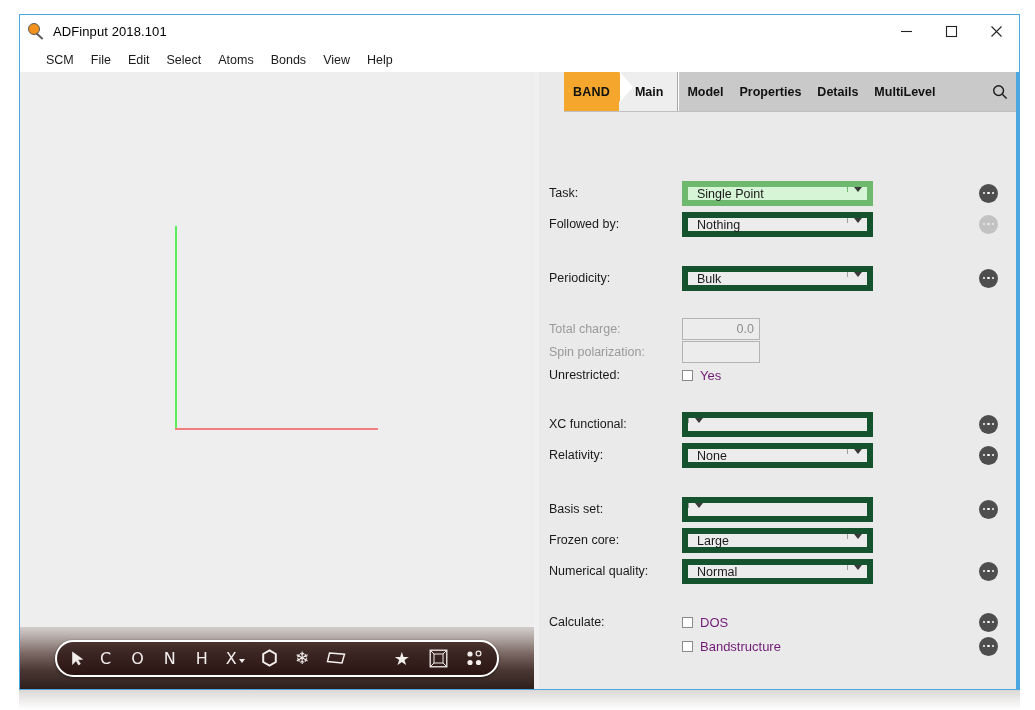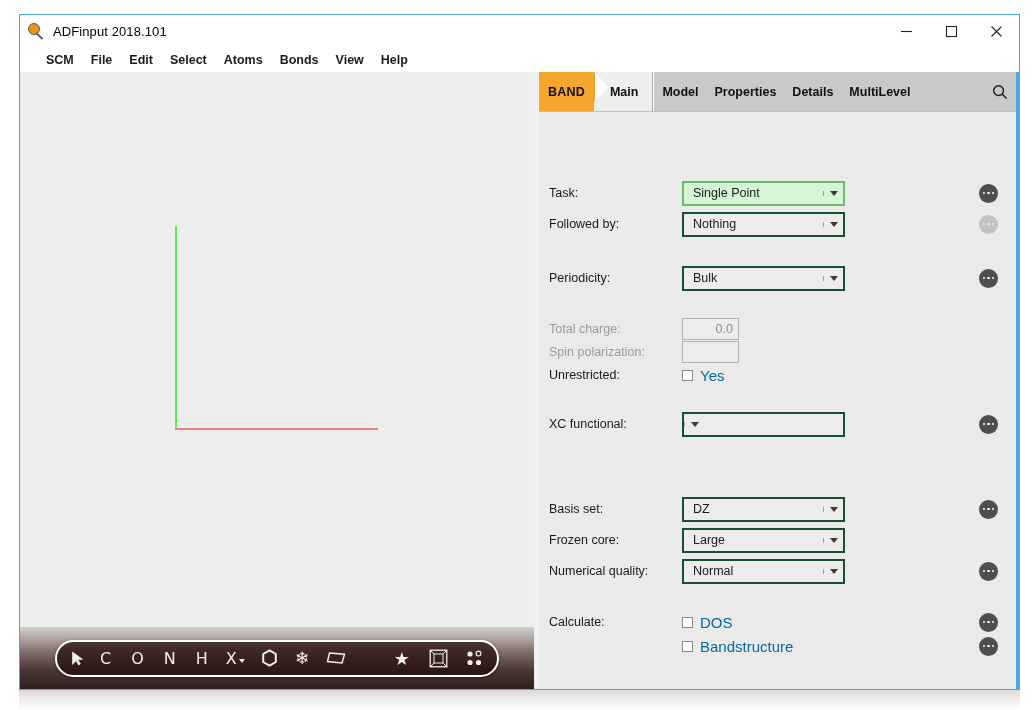--- a/index.html
+++ b/index.html
@@ -61,21 +61,20 @@
     cursor: default;
   }
   .win-btn svg { display: block; }
 
   
   #menubar {
     height: 24px; min-height: 24px;
     background: #ffffff;
     display: flex; align-items: center;
     padding-left: 18px;
-    font-weight: bold;
   }
   .menu-item {
     font-size: 12.5px; color: #1a1a1a;
     padding: 2px 9px 2px 8px;
     cursor: default; white-space: nowrap;
   }
 
   
   #body-split { flex: 1; display: flex; min-height: 0; position: relative; }
 
@@ -147,20 +146,21 @@
     background: #eaeaea;
     min-width: 0;
   }
 
   
   #tabbar {
     height: 40px; min-height: 30px;
     display: flex; align-items: stretch;
     background: #eeeeee;
     border-bottom: 1px solid #c0c0c0;
+    margin-left: 25px;
   }
   #band-badge {
     background: #f4a72c;
     color: #111111;
     font-size: 12.5px; font-weight: bold;
     display: flex; align-items: center;
     padding: 0 9px 0 9px;
     position: relative;
     letter-spacing: 0.2px;
     cursor: default;
@@ -230,24 +230,24 @@
     left: 10px;
     font-size: 12.5px;
     color: #1a1a1a;
     white-space: nowrap;
   }
   .row-label.disabled { color: #9a9a9a; }
 
   .combo {
     position: absolute;
     left: 143px;
-    width: 163px; height: 25px;
+    width: 191px; height: 25px;
     background: #ececec;
-    border: 2px solid #14532d;
-    display: flex; align-items: center;
+    border: 6px solid #14532d;
+    display: flex; align-items: flex-start;
     cursor: default;
   }
   .combo.green {
     background: #d6f5d6;
     border-color: #6eb96e;
   }
   .combo .combo-text {
     flex: 1;
     display: flex; align-items: center;
     padding-left: 9px;
@@ -269,21 +269,21 @@
     display: block;
     width: 0; height: 0;
     border-left: 4.5px solid transparent;
     border-right: 4.5px solid transparent;
     border-top: 5px solid #3a3a3a;
   }
 
   .textfield {
     position: absolute;
     left: 143px;
-    width: 57px; height: 22px;
+    width: 78px; height: 22px;
     background: #ececec;
     border: 1px solid #b3b3b3;
     font-size: 12.5px;
     color: #8d8d8d;
     text-align: right;
     padding-right: 5px;
     display: flex; align-items: center; justify-content: flex-end;
     cursor: default;
   }
 
@@ -294,21 +294,21 @@
     cursor: default;
   }
   .chk-box {
     width: 11px; height: 11px;
     background: #ffffff;
     border: 1px solid #8a8a8a;
     margin-right: 7px;
     flex: none;
   }
   .chk-label {
-    font-size: 15px; color: #0369a1; white-space: nowrap;
+    font-size: 13px; color: #701a75; white-space: nowrap;
   }
 
   .dots {
     position: absolute;
     right: 21px;
     width: 19px; height: 19px;
     border-radius: 50%;
     background: #4e4e4e;
     display: flex; align-items: center; justify-content: center;
     gap: 2px;
@@ -548,25 +548,38 @@
                 <i></i>
               </div>
           </div>
           <div class="dots">
               <span></span>
               <span></span>
               <span></span>
             </div>
         </div>
 
+        <div class="row" style="top:330px">
+          <div class="row-label">Relativity:</div>
+          <div class="combo">
+            <div class="combo-text">None</div>
+            <div class="combo-arrow">
+                <i></i>
+              </div>
+          </div>
+          <div class="dots">
+              <span></span>
+              <span></span>
+              <span></span>
+            </div>
+        </div>
 
         <div class="row" style="top:384px">
           <div class="row-label">Basis set:</div>
           <div class="combo">
-            <div class="combo-text">DZ</div>
             <div class="combo-arrow">
                 <i></i>
               </div>
           </div>
           <div class="dots">
               <span></span>
               <span></span>
               <span></span>
             </div>
         </div>

